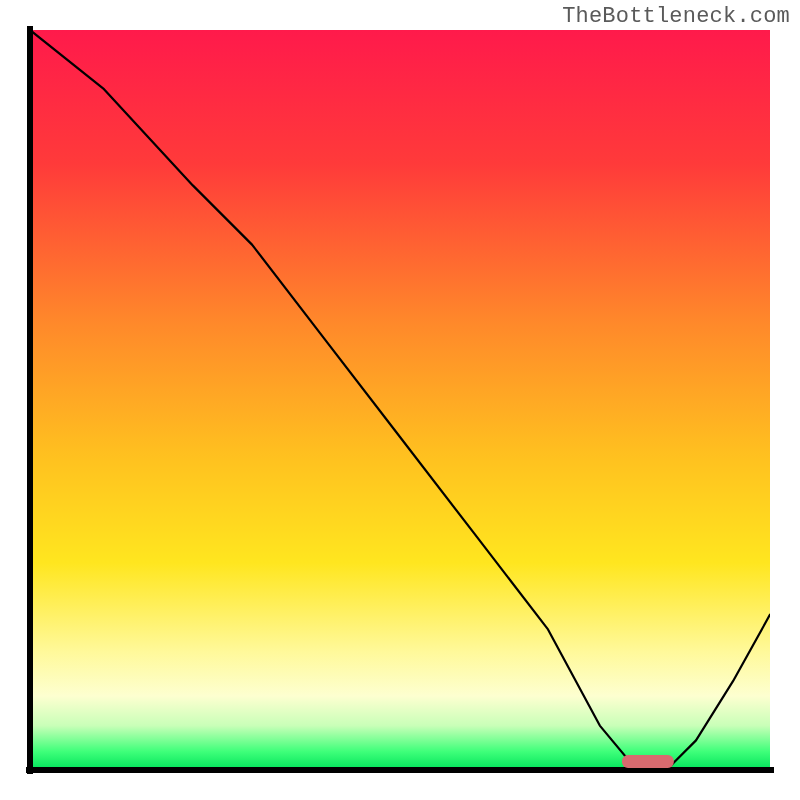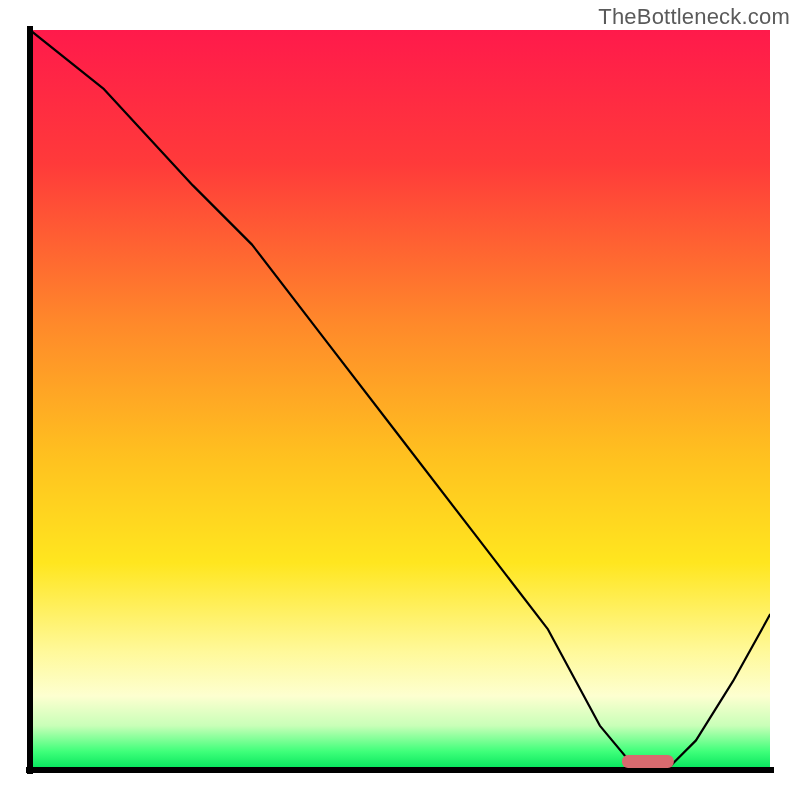--- a/index.html
+++ b/index.html
@@ -6,21 +6,21 @@
   html, body { width: 800px; height: 800px; overflow: hidden; background: #fff; }
   .chart-container {
     position: relative;
     width: 800px;
     height: 800px;
   }
   .watermark {
     position: absolute;
     top: 4px;
     right: 10px;
-    font-family: Liberation Sans, sans-serif;
+    font-family: Liberation Mono, monospace;
     font-size: 22px;
     color: #5a5a5a;
     font-weight: 400;
     letter-spacing: 0.2px;
     z-index: 10;
     text-align: center;
   }
   svg.plot {
     position: absolute;
     inset: 0;

